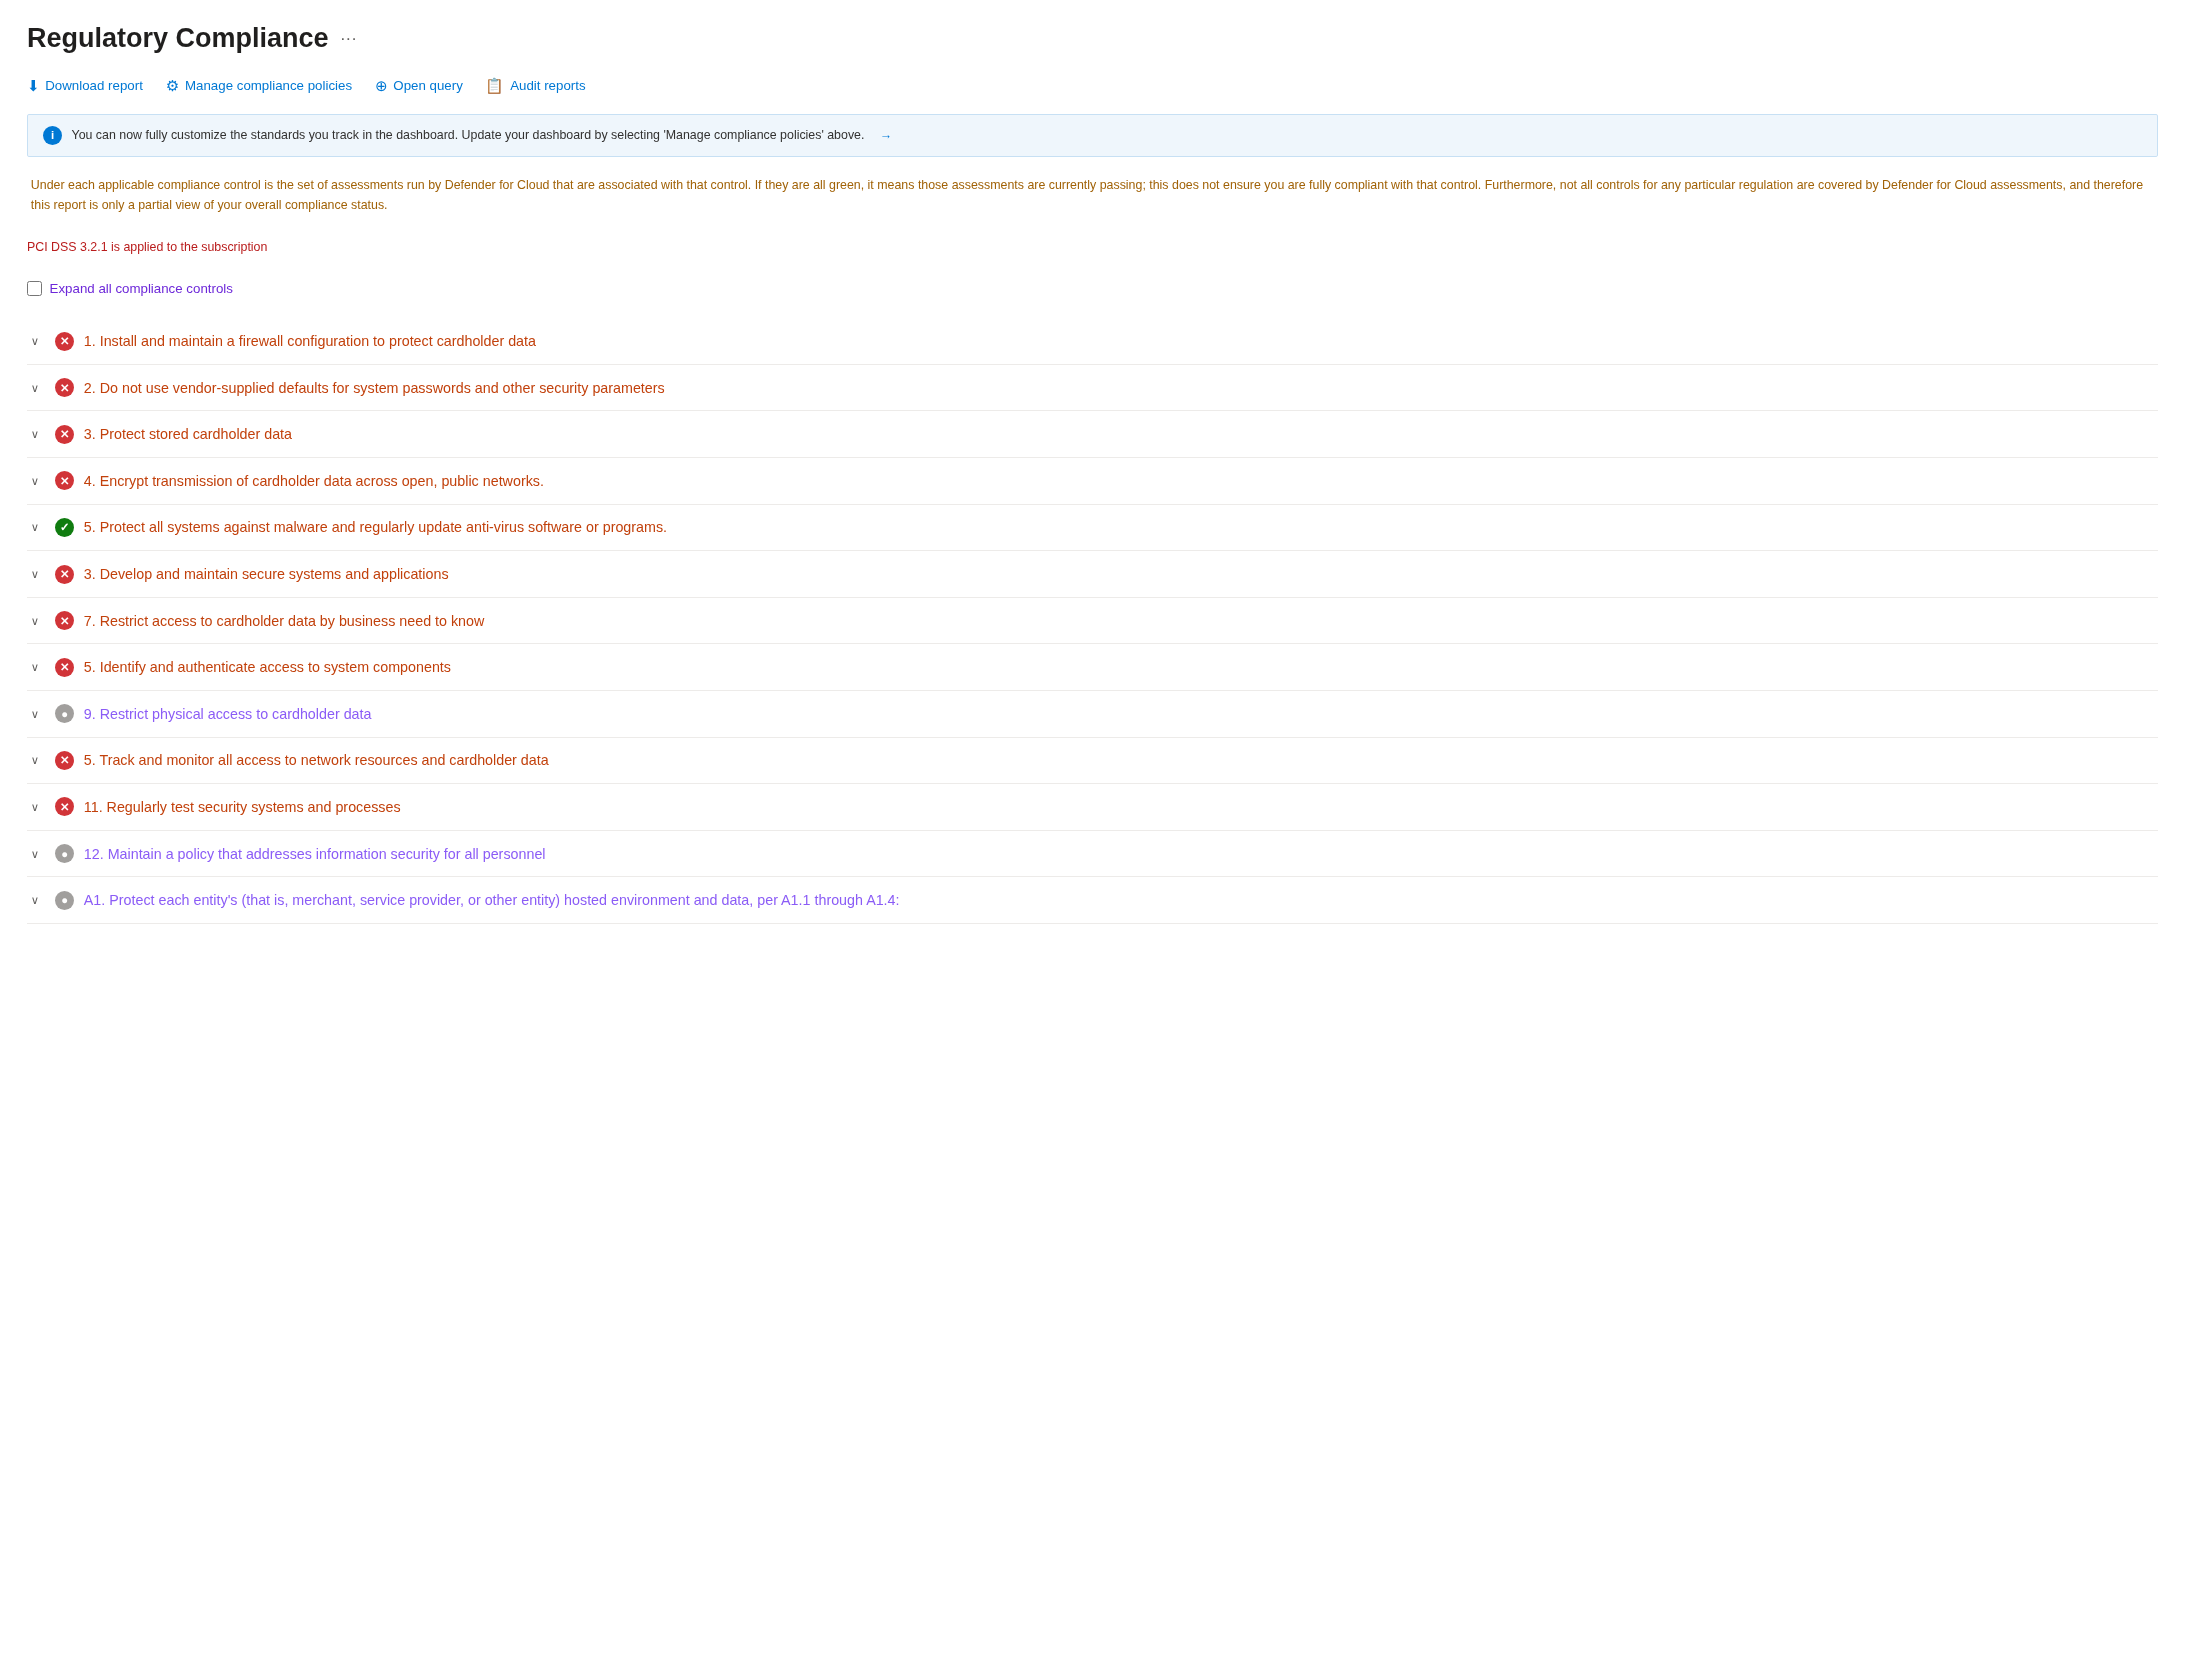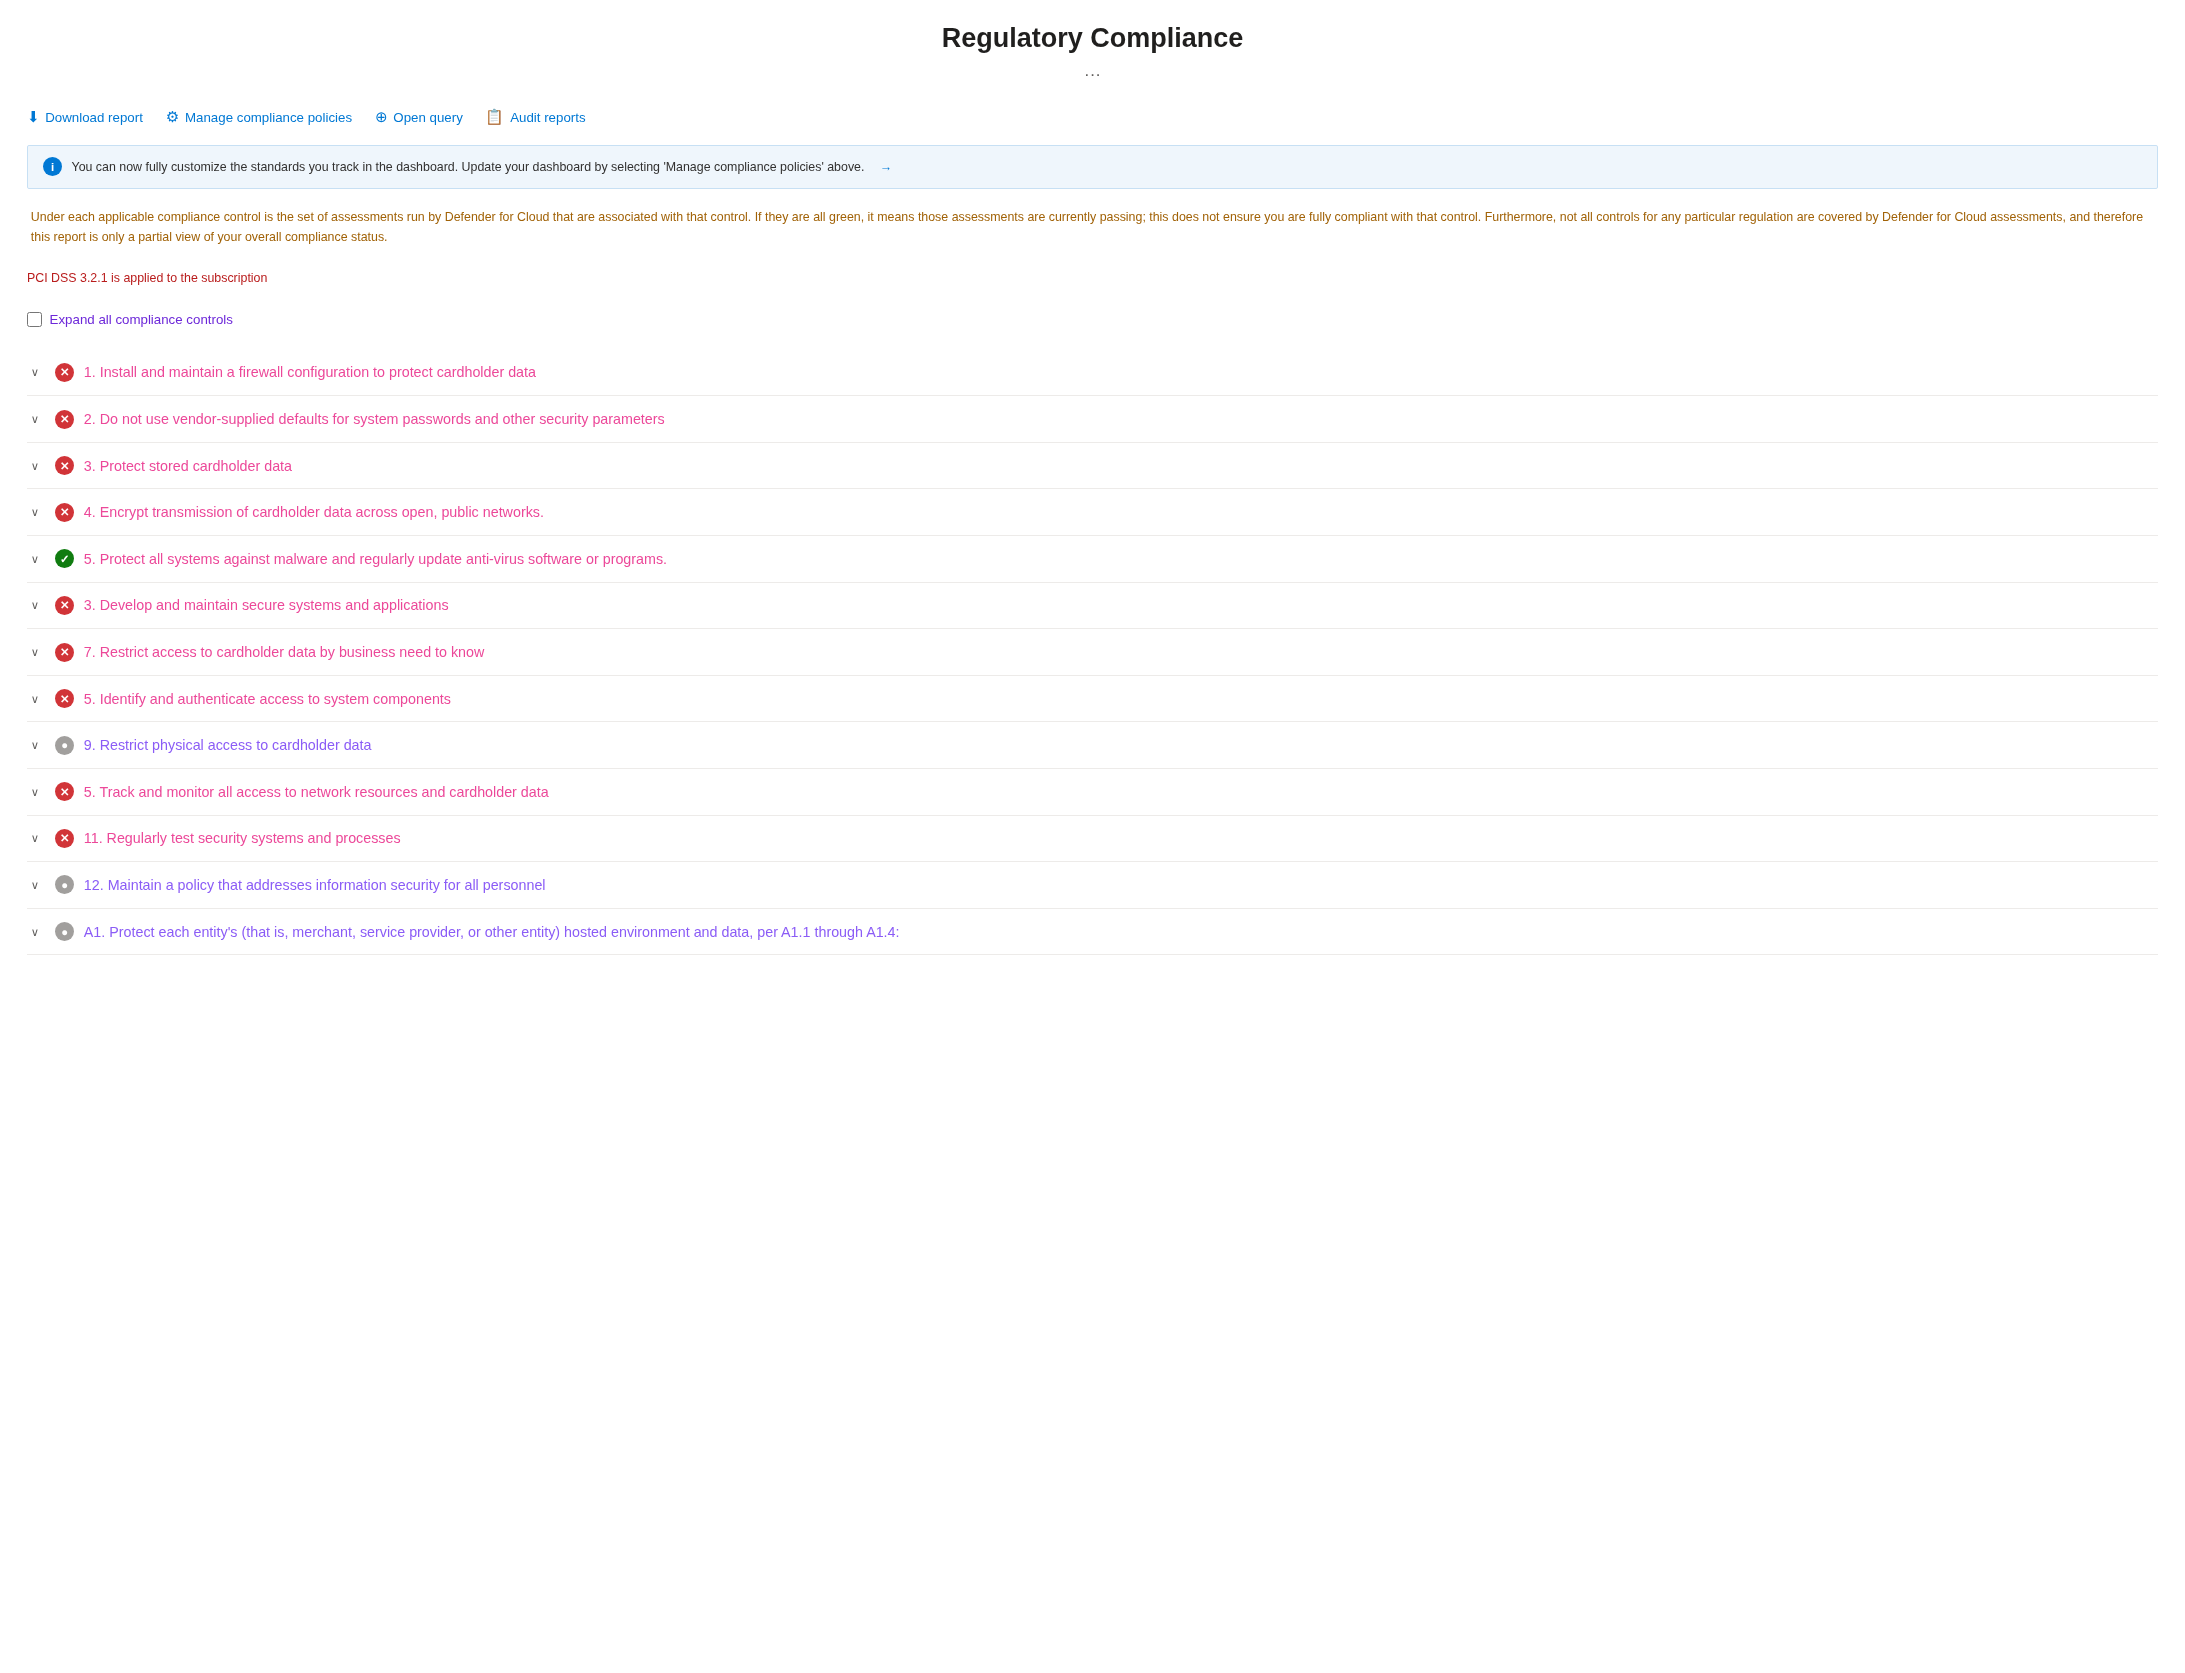--- a/index.html
+++ b/index.html
@@ -11,21 +11,20 @@
       padding: 23px 27px;
     }
     .page-title {
       font-size: 27px;
       font-weight: 600;
       color: #201f1e;
       display: flex;
       align-items: center;
       gap: 11.4px;
       margin-bottom: 19px;
-      flex-direction: column;
     }
     .page-title .ellipsis {
       font-size: 17px;
       color: #605e5c;
       font-weight: 400;
     }
     .toolbar {
       display: flex;
       align-items: center;
       gap: 23px;
@@ -135,21 +134,21 @@
     .status-success {
       background: #107c10;
       color: white;
     }
     .status-gray {
       background: #a19f9d;
       color: white;
     }
     .item-text {
       font-size: 14.3px;
-      color: #ec4899;
+      color: #c2410c;
       font-weight: 400;
     }
     .item-text.grayed {
       color: #8b5cf6;
     }
   </style>
 </head>
 <body>
 
 

